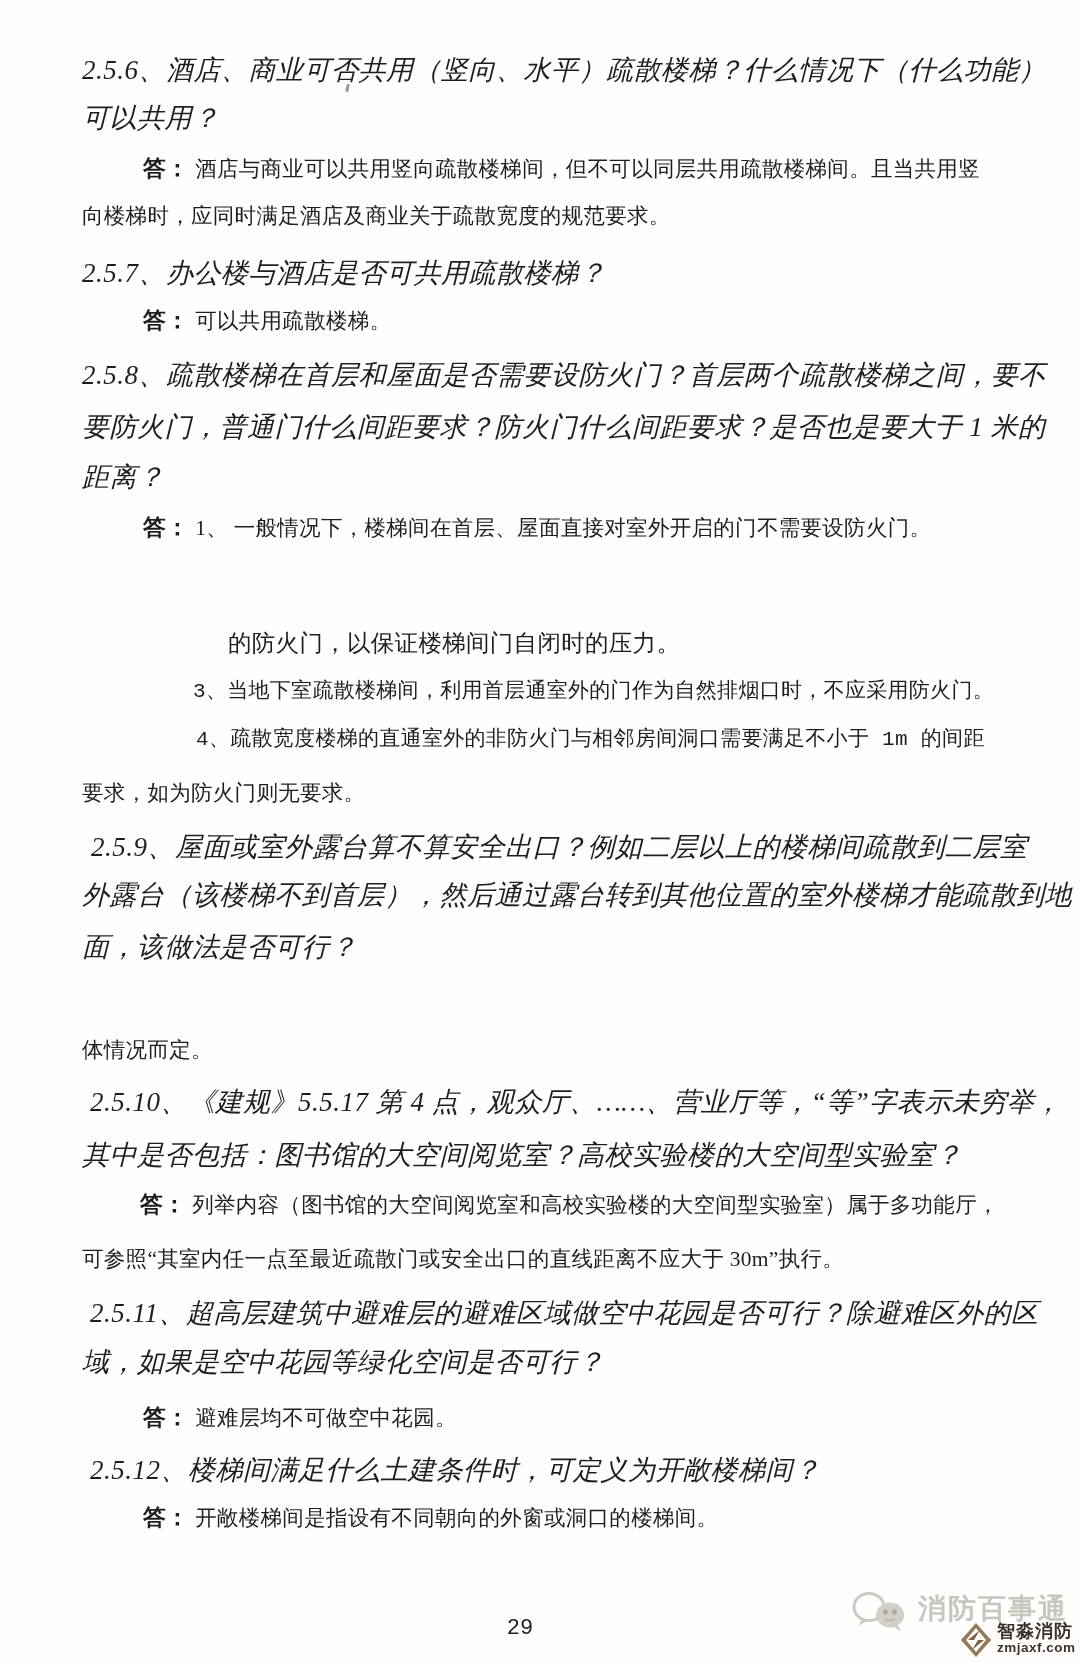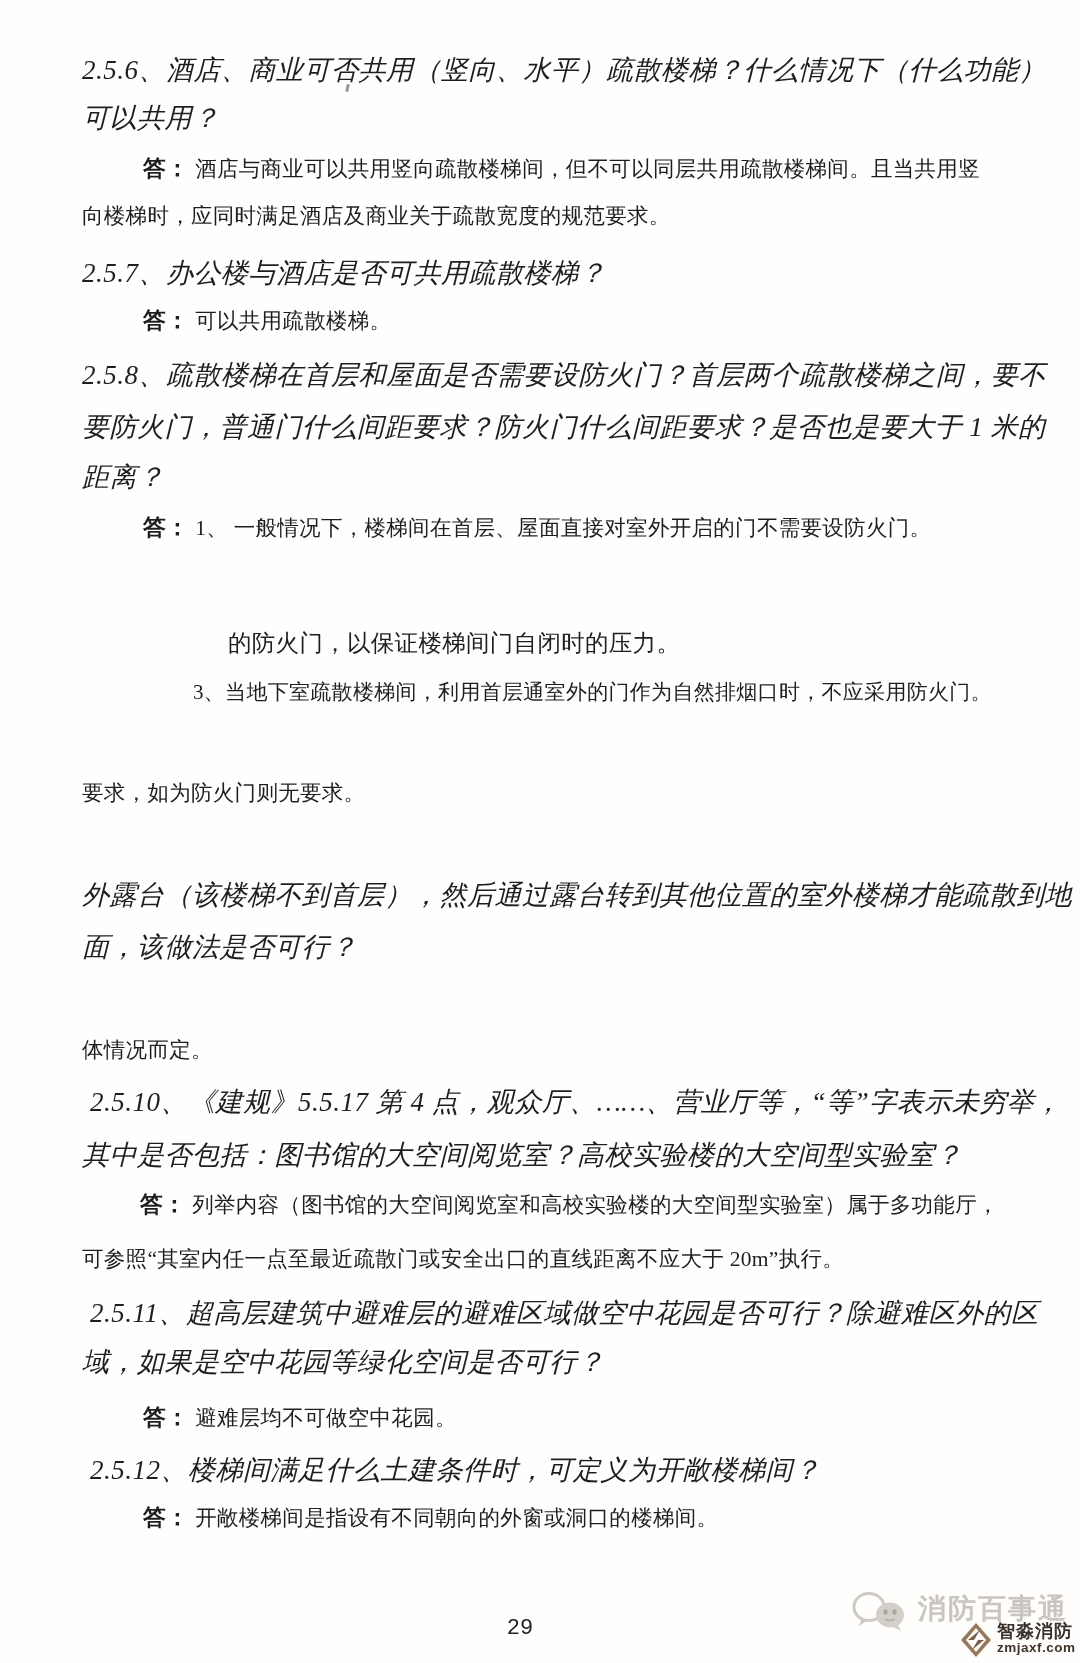--- a/index.html
+++ b/index.html
@@ -12,21 +12,21 @@
     color:#1e1e1e;
   }
   .ln{
     position:absolute;
     white-space:nowrap;
     line-height:1.15;
   }
   .q{ font-size:27px; letter-spacing:0.5px;font-style:italic; }
   .a{ font-size:21.5px; letter-spacing:0.3px; }
   .a2big{ font-size:23.5px; }
-  .a2sm{ font-size:21px; }
+  .a2sm{ font-size:21px;font-family:Liberation Mono, monospace; }
   .pf{ font-weight:700; font-size:1.06em; margin-right:6px; }
   .pagenum{
     position:absolute; top:1616px; left:0; width:1040px;
     text-align:center; font-size:22px; color:#222;
     font-family:Liberation Mono, monospace;
   }
   .artifact{
     position:absolute; left:346px; top:84px; width:3px; height:8px;
     background:#6a6a6a; transform:rotate(12deg); border-radius:1px; opacity:.7;
   }
@@ -67,28 +67,30 @@
   <div class="ln a" style="left:143px;top:156px"><span class="pf">答：</span><span>酒店与商业可以共用竖向疏散楼梯间，但不可以同层共用疏散楼梯间。且当共用竖</span></div>
   <div class="ln a" style="left:82px;top:204px"><span>向楼梯时，应同时满足酒店及商业关于疏散宽度的规范要求。</span></div>
   <div class="ln q" style="left:82px;top:258px"><span>2.5.7、办公楼与酒店是否可共用疏散楼梯？</span></div>
   <div class="ln a" style="left:143px;top:308px"><span class="pf">答：</span><span>可以共用疏散楼梯。</span></div>
   <div class="ln q" style="left:82px;top:360px"><span>2.5.8、疏散楼梯在首层和屋面是否需要设防火门？首层两个疏散楼梯之间，要不</span></div>
   <div class="ln q" style="left:82px;top:412px"><span>要防火门，普通门什么间距要求？防火门什么间距要求？是否也是要大于 1 米的</span></div>
   <div class="ln q" style="left:82px;top:462px"><span>距离？</span></div>
   <div class="ln a" style="left:143px;top:515px"><span class="pf">答：</span><span>1、 一般情况下，楼梯间在首层、屋面直接对室外开启的门不需要设防火门。</span></div>
   <div class="ln a a2big" style="left:228px;top:630px"><span>的防火门，以保证楼梯间门自闭时的压力。</span></div>
   <div class="ln a a2sm" style="left:193px;top:680px"><span>3、当地下室疏散楼梯间，利用首层通室外的门作为自然排烟口时，不应采用防火门。</span></div>
+  <div class="ln a a2sm" style="left:196px;top:728px"><span>4、疏散宽度楼梯的直通室外的非防火门与相邻房间洞口需要满足不小于 1m 的间距</span></div>
   <div class="ln a" style="left:82px;top:781px"><span>要求，如为防火门则无要求。</span></div>
+  <div class="ln q" style="left:91px;top:832px"><span>2.5.9、屋面或室外露台算不算安全出口？例如二层以上的楼梯间疏散到二层室</span></div>
   <div class="ln q" style="left:82px;top:880px"><span>外露台（该楼梯不到首层），然后通过露台转到其他位置的室外楼梯才能疏散到地</span></div>
   <div class="ln q" style="left:82px;top:932px"><span>面，该做法是否可行？</span></div>
   <div class="ln a" style="left:82px;top:1038px"><span>体情况而定。</span></div>
   <div class="ln q" style="left:90px;top:1087px"><span>2.5.10、《建规》5.5.17 第 4 点，观众厅、……、营业厅等，“等”字表示未穷举，</span></div>
   <div class="ln q" style="left:82px;top:1140px"><span>其中是否包括：图书馆的大空间阅览室？高校实验楼的大空间型实验室？</span></div>
   <div class="ln a" style="left:140px;top:1192px"><span class="pf">答：</span><span>列举内容（图书馆的大空间阅览室和高校实验楼的大空间型实验室）属于多功能厅，</span></div>
-  <div class="ln a" style="left:82px;top:1247px"><span>可参照“其室内任一点至最近疏散门或安全出口的直线距离不应大于 20m”执行。</span></div>
+  <div class="ln a" style="left:82px;top:1247px"><span>可参照“其室内任一点至最近疏散门或安全出口的直线距离不应大于 30m”执行。</span></div>
   <div class="ln q" style="left:90px;top:1298px"><span>2.5.11、超高层建筑中避难层的避难区域做空中花园是否可行？除避难区外的区</span></div>
   <div class="ln q" style="left:82px;top:1347px"><span>域，如果是空中花园等绿化空间是否可行？</span></div>
   <div class="ln a" style="left:143px;top:1405px"><span class="pf">答：</span><span>避难层均不可做空中花园。</span></div>
   <div class="ln q" style="left:90px;top:1455px"><span>2.5.12、楼梯间满足什么土建条件时，可定义为开敞楼梯间？</span></div>
   <div class="ln a" style="left:143px;top:1505px"><span class="pf">答：</span><span>开敞楼梯间是指设有不同朝向的外窗或洞口的楼梯间。</span></div>
 
   <div class="pagenum">29</div>
 
   <div class="wm-wechat">
     <span>

